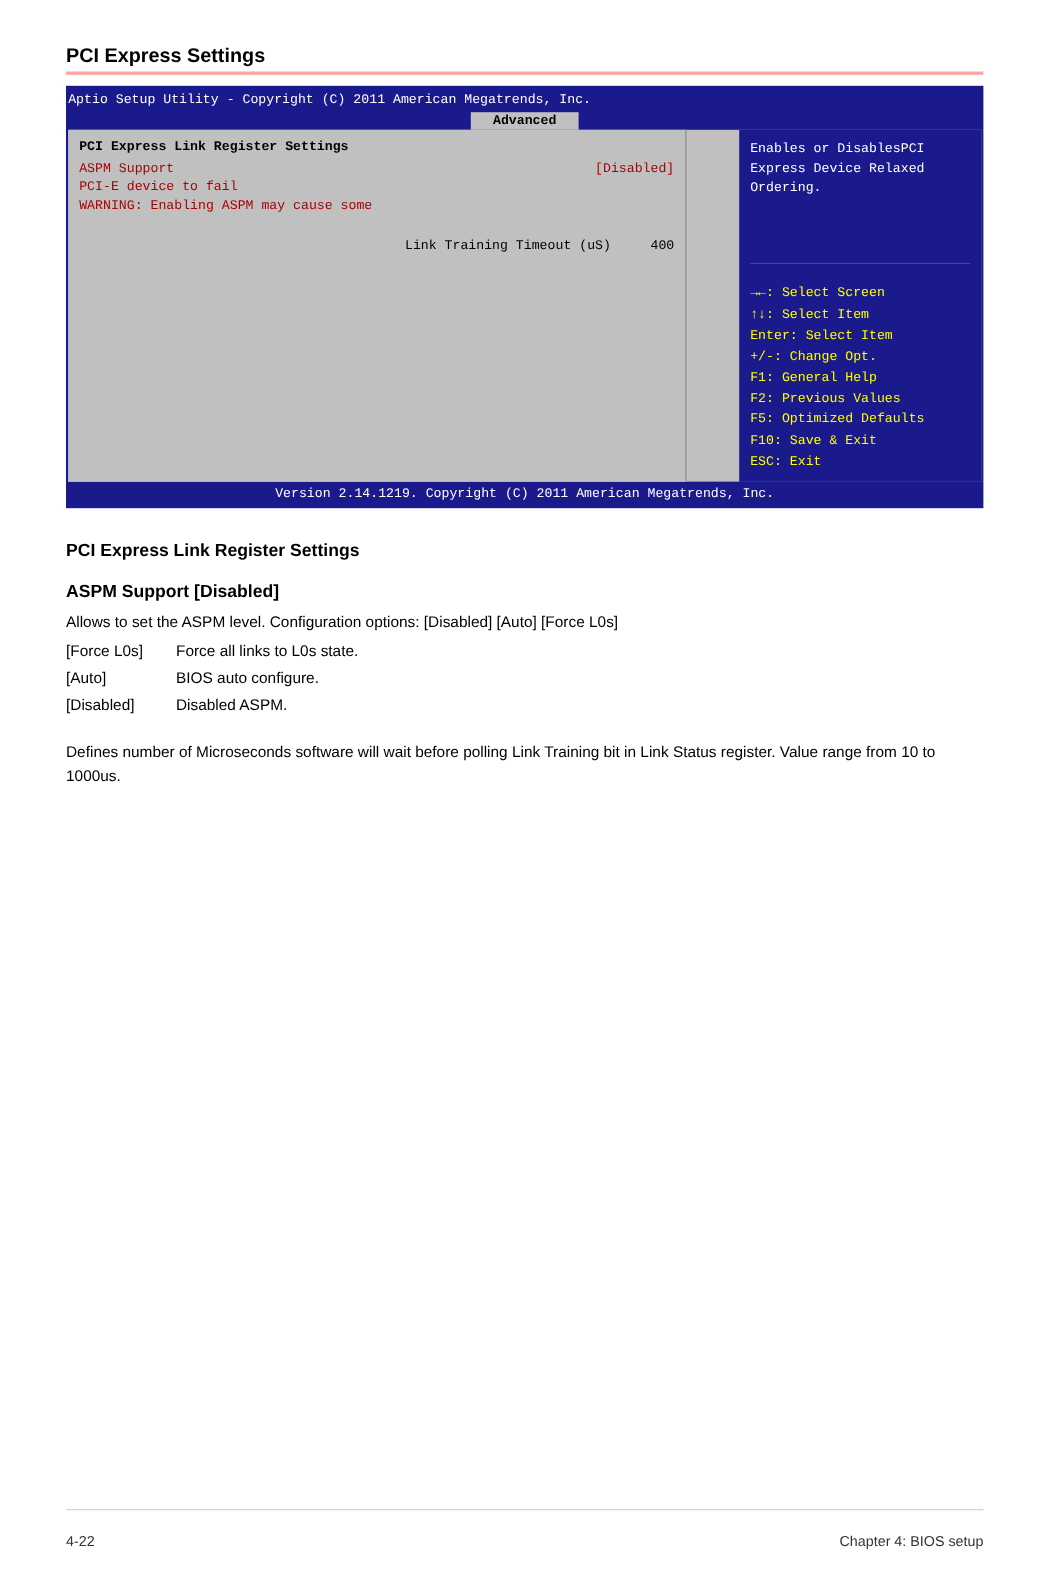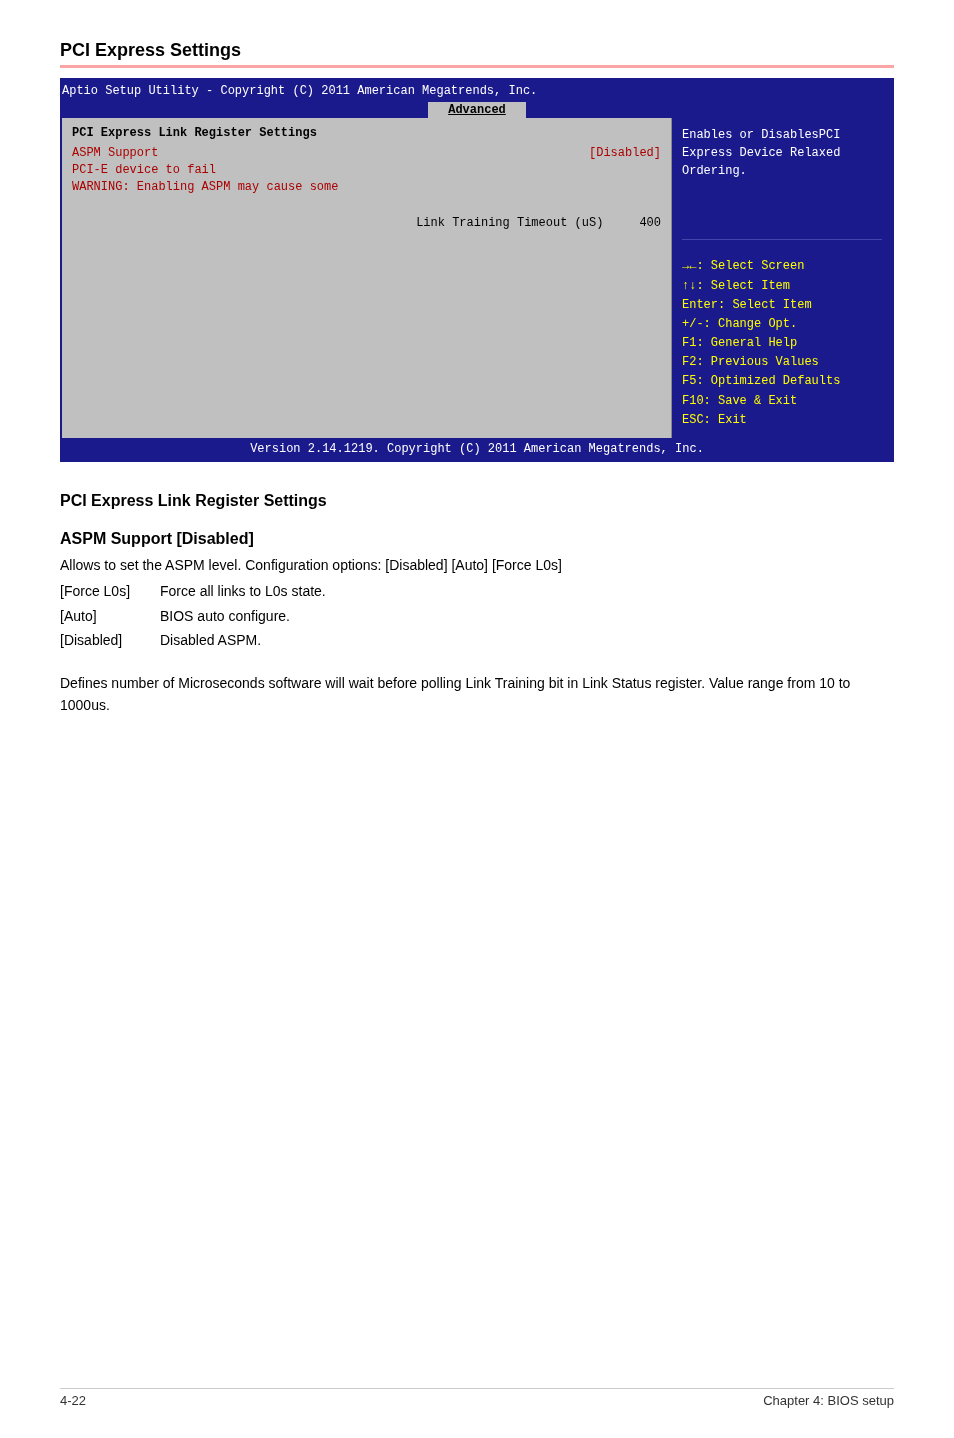--- a/index.html
+++ b/index.html
@@ -48,21 +48,20 @@
       justify-content: center;
     }
 
     .bios-tab {
       background: #c0c0c0;
       color: #000;
       padding: 1px 20px;
       font-family: 'Courier New', Courier, monospace;
       font-size: 12px;
       font-weight: bold;
-      text-decoration: underline;
     }
 
     .bios-content-area {
       display: flex;
       background: #c0c0c0;
     }
 
     .bios-left {
       flex: 1;
       background: #c0c0c0;
@@ -77,20 +76,21 @@
     .bios-right {
       width: 220px;
       background: #1a1a8c;
       color: #ffffff;
       padding: 8px 10px;
       font-family: 'Courier New', Courier, monospace;
       font-size: 12px;
       display: flex;
       flex-direction: column;
       justify-content: space-between;
+      margin-left: 48px;
     }
 
     .bios-right-top {
       color: #ffffff;
       line-height: 1.5;
     }
 
     .bios-right-bottom {
       color: #ffff00;
       line-height: 1.6;
@@ -174,21 +174,21 @@
 
     
     .page-footer {
       position: fixed;
       bottom: 30px;
       left: 60px;
       right: 60px;
       display: flex;
       justify-content: space-between;
       border-top: 1px solid #ccc;
-      padding-top: 4px;
+      padding-top: 20px;
       font-size: 13px;
       color: #333;
     }
   </style>
 </head>
 <body>
 
 <div class="page-section">
   <div class="section-title">PCI Express Settings</div>
 

